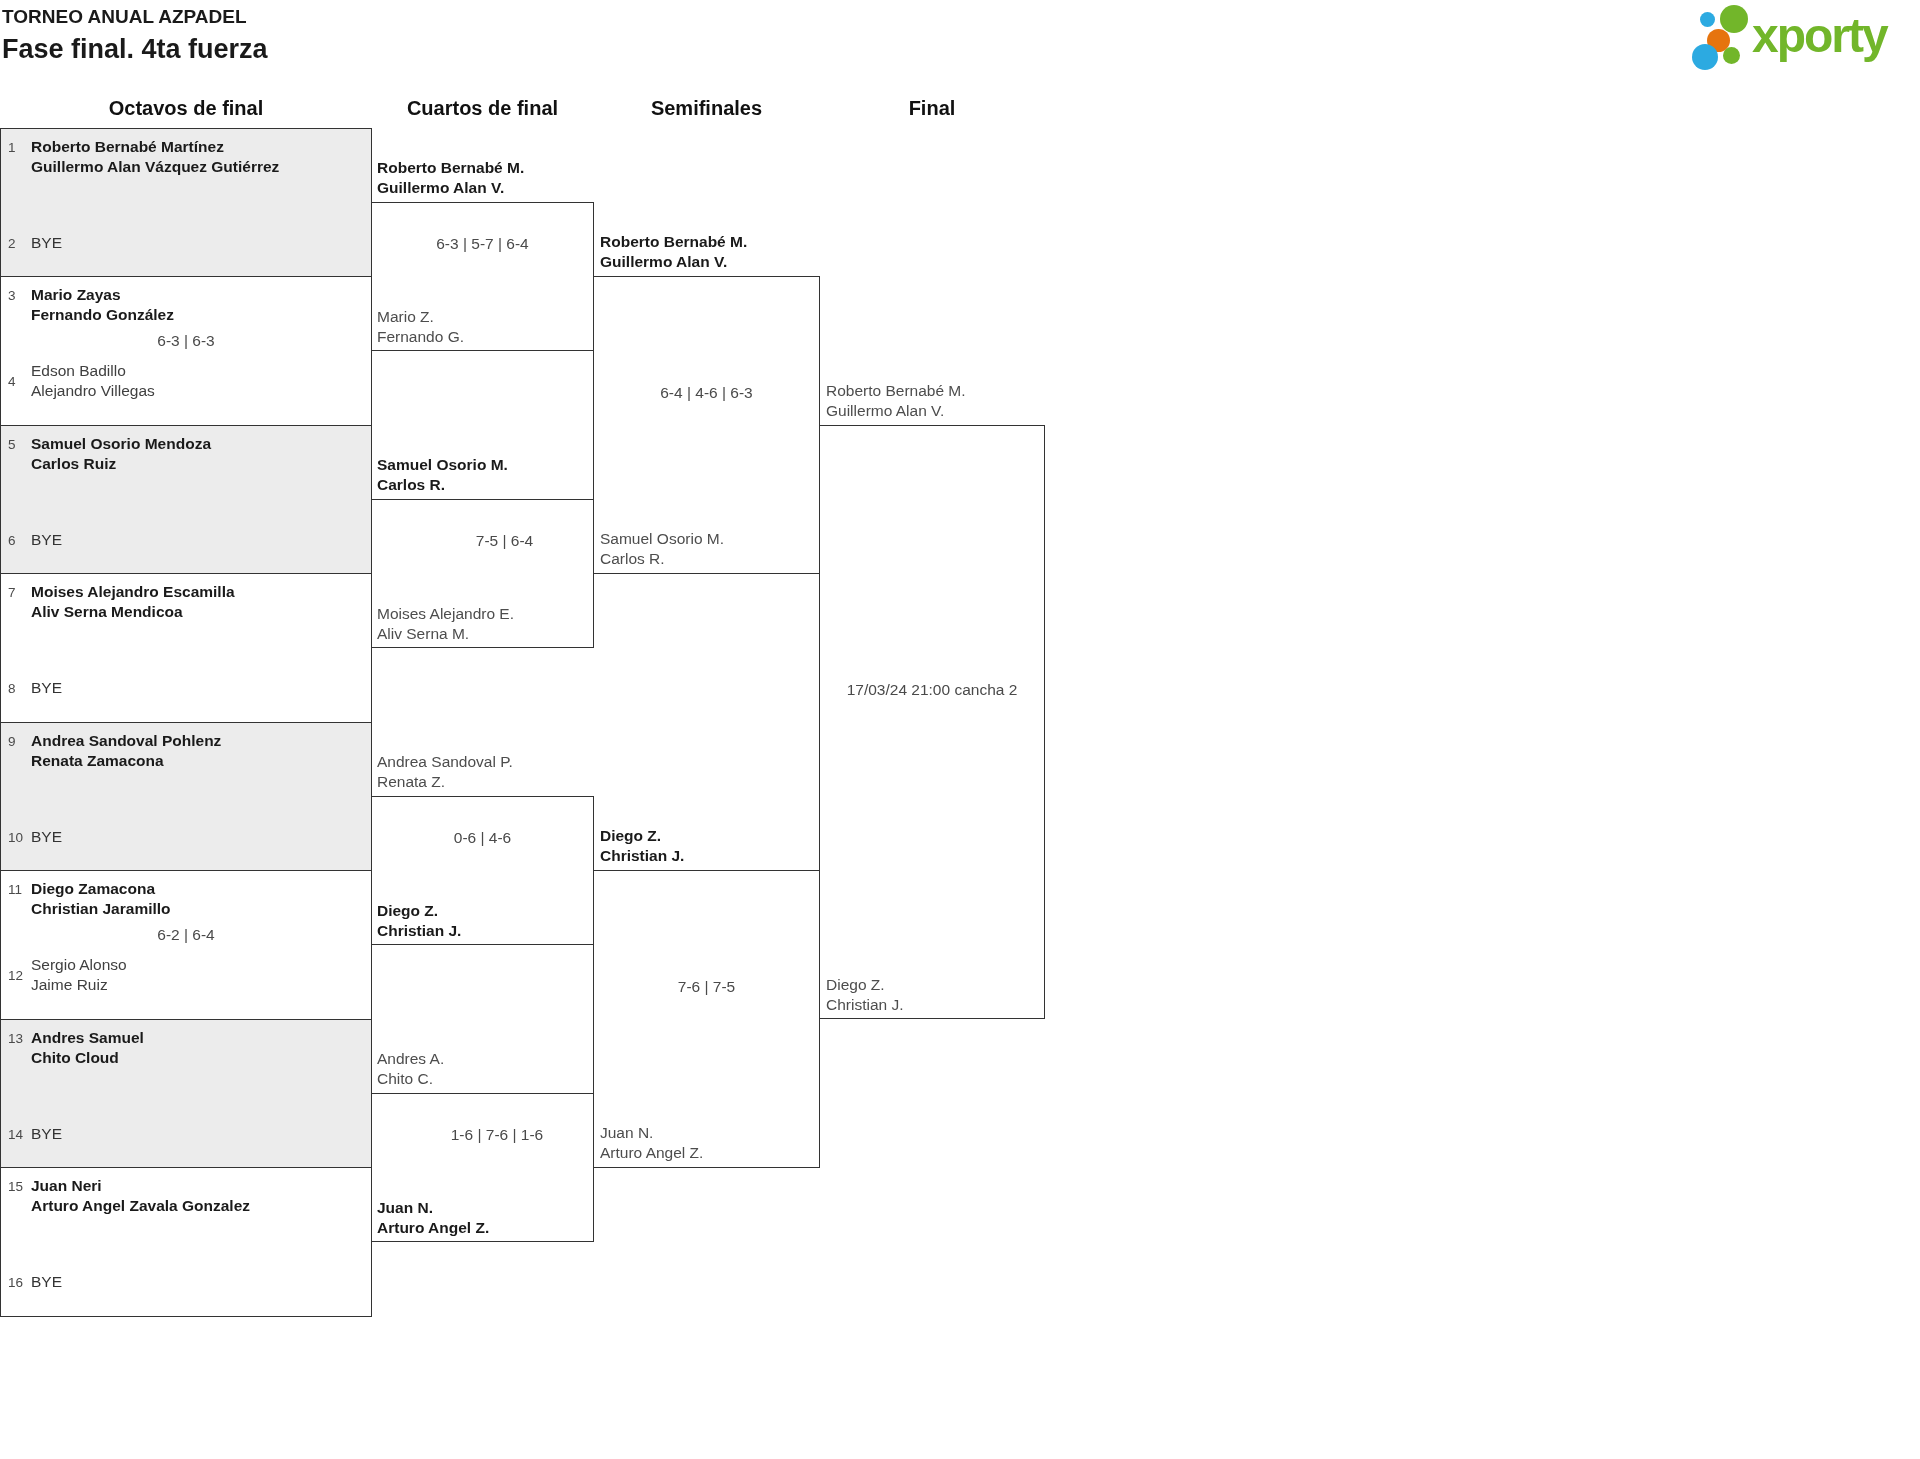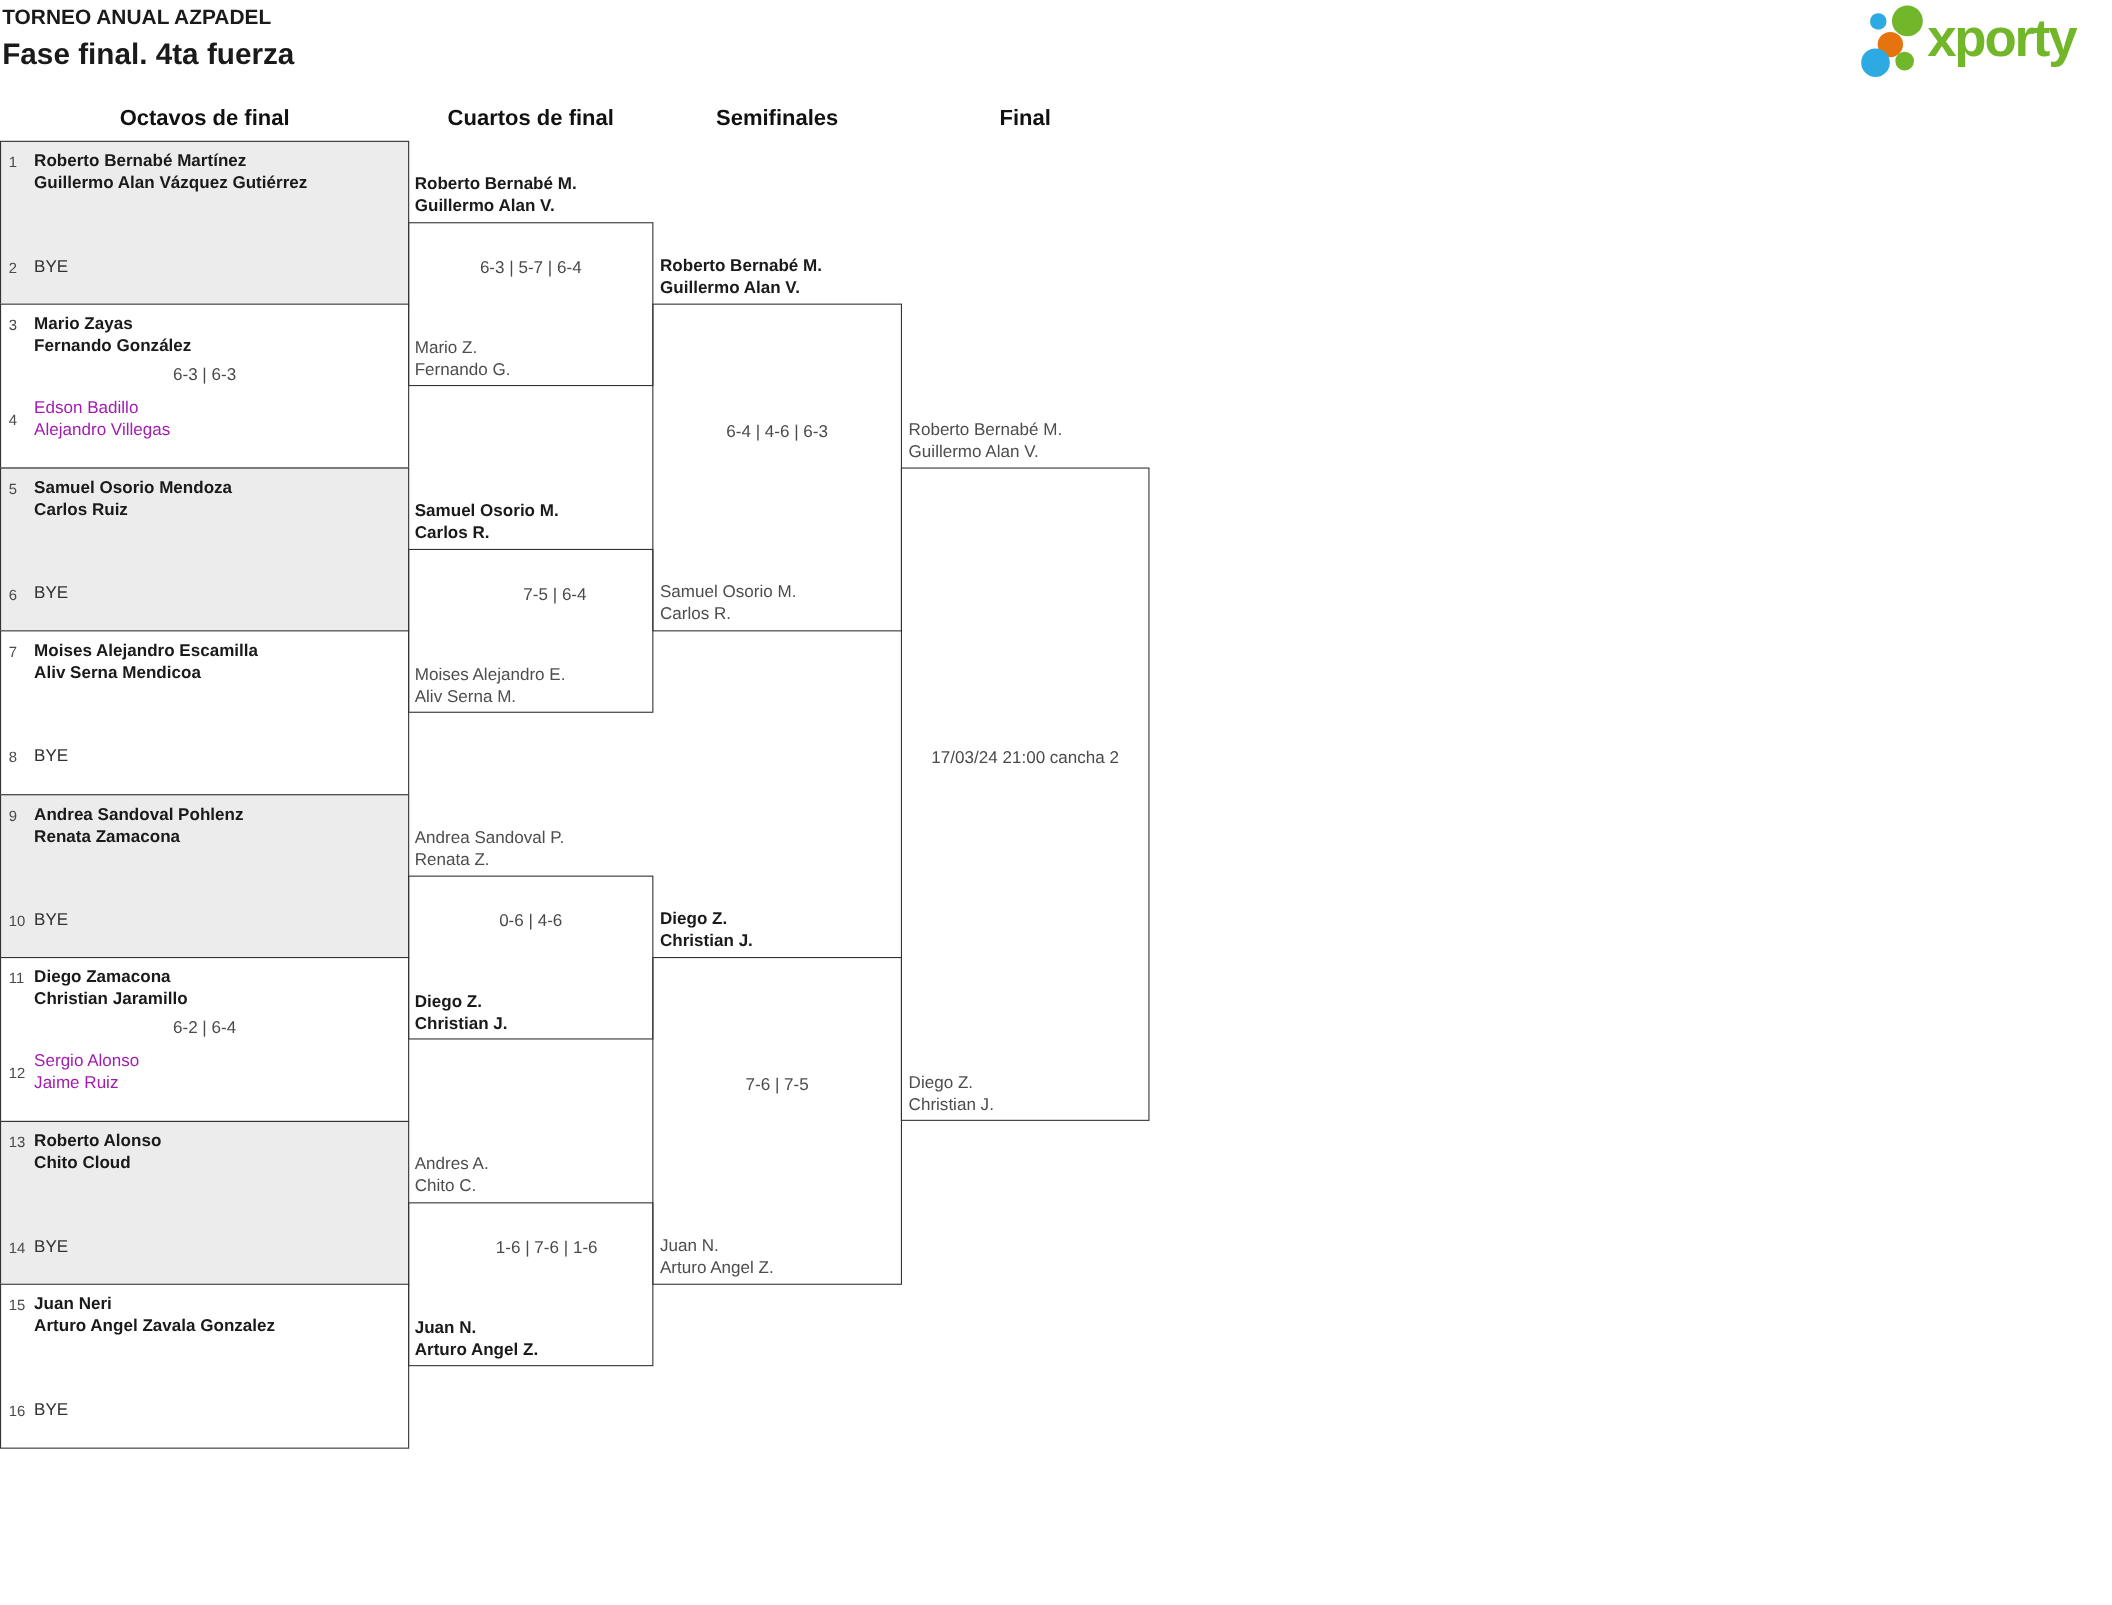--- a/index.html
+++ b/index.html
@@ -13,21 +13,21 @@
   .rh{position:absolute;top:97px;text-align:center;font-size:20px;font-weight:700;color:#111;white-space:nowrap}
 
   
   .mbox{position:absolute;left:0;width:372px;height:150px;border:1.5px solid #333;box-sizing:border-box;background:#fff}
   .mbox.gray{background:#ececec}
   .ent{position:absolute;left:7px;right:6px;display:flex}
   .ent.t{top:8px}
   .ent.b{bottom:24px;align-items:center}
   .seed{width:23px;flex:none;font-size:13.5px;color:#4a4a4a}
   .ent.t .seed{padding-top:3px}
-  .names{font-size:15.5px;line-height:20px;color:#a21caf}
+  .names{font-size:15.5px;line-height:20px;color:#404040}
   .names.win{font-weight:700;color:#1a1a1a}
   .names.bye{color:#333}
 
   
   .obox{position:absolute;border:1.5px solid #333;box-sizing:border-box;background:transparent}
 
   
   .lbl{position:absolute;font-size:15.5px;line-height:20px;color:#4d4d4d;white-space:nowrap}
   .lbl.win{font-weight:700;color:#1a1a1a}
   .sc{position:absolute;text-align:center;font-size:15.5px;line-height:20px;color:#4a4a4a;white-space:nowrap}
@@ -161,21 +161,21 @@
         <div>Jaime Ruiz</div>
       </div>
   </div>
 </div>
 <div class="sc" style="left:0;width:372px;top:925px">6-2 | 6-4</div>
 
 <div class="mbox gray" style="top:1019px">
   <div class="ent t">
     <div class="seed">13</div>
     <div class="names win">
-        <div>Roberto Alonso</div>
+        <div>Andres Samuel</div>
         <div>Chito Cloud</div>
       </div>
   </div>
   <div class="ent b">
     <div class="seed">14</div>
     <div class="names bye">
         <div>BYE</div>
         <div></div>
       </div>
   </div>

